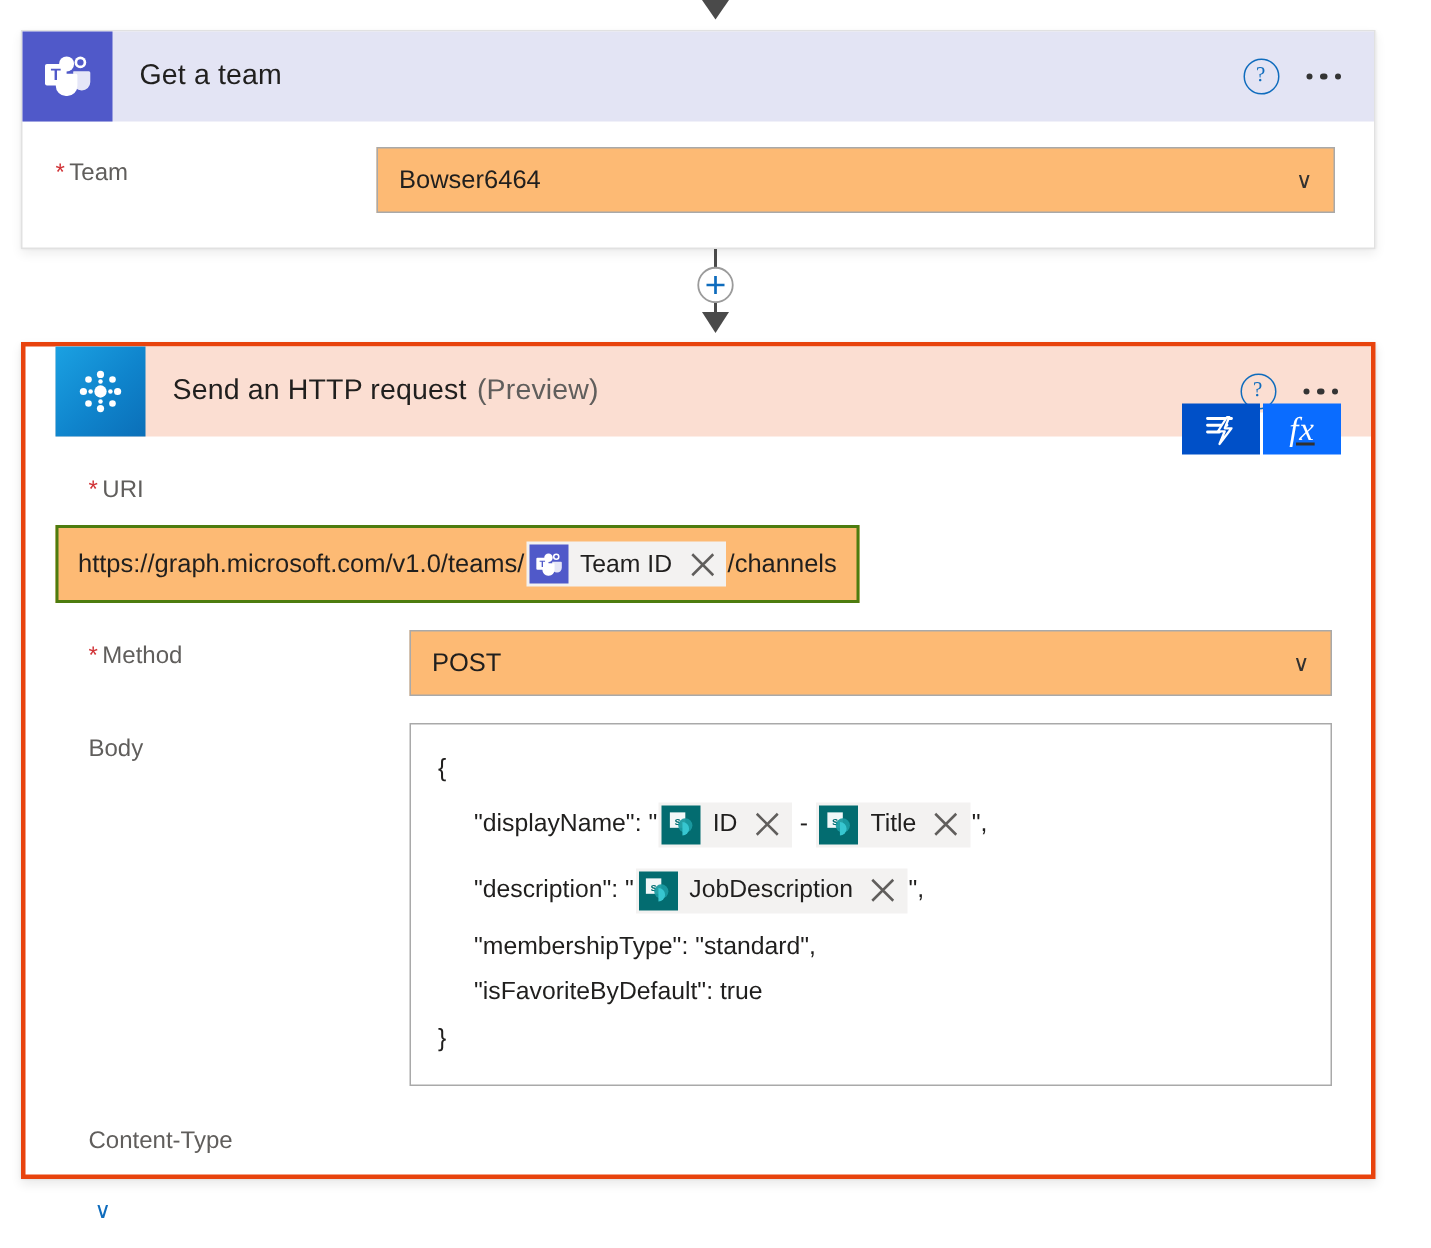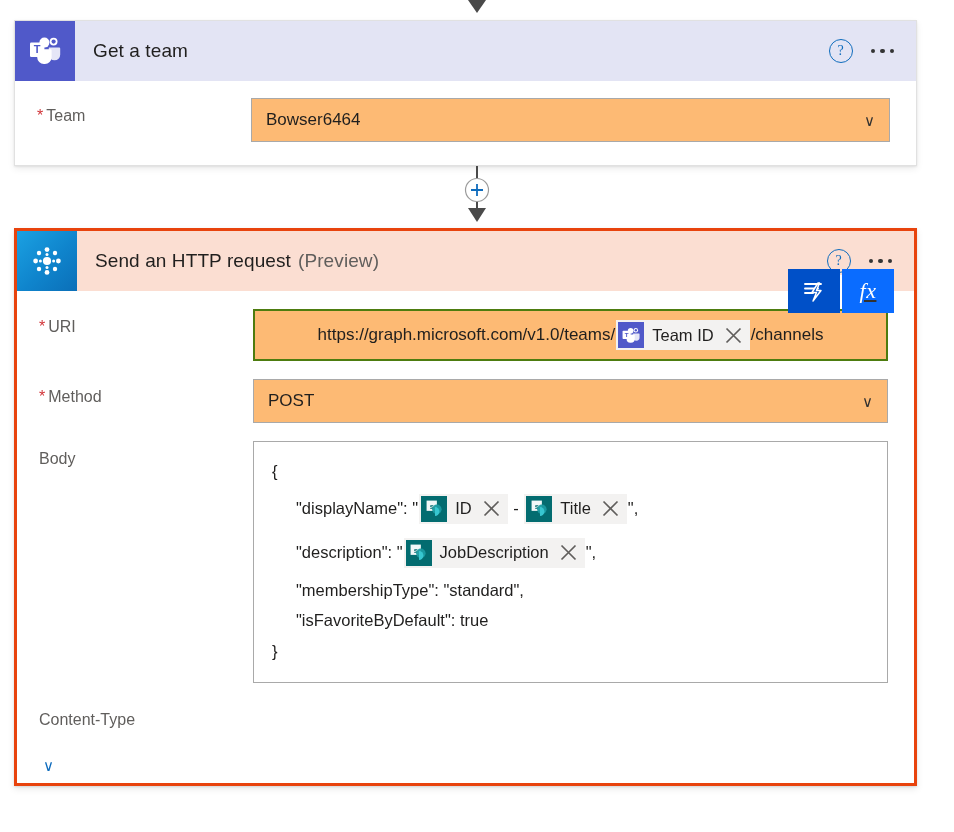--- a/index.html
+++ b/index.html
@@ -118,21 +118,21 @@
     width: 4.5px; height: 4.5px; border-radius: 50%;
     background: #343434; display: block;
   }
 
   
   .token-toolbar {
     position: absolute;
     display: flex;
     top: 38px;
     right: 20px;
-    height: 44px;
+    height: 34px;
     z-index: 6;
     text-decoration: underline;
   }
   .tt-btn {
     width: 52px;
     display: flex;
     align-items: center;
     justify-content: center;
   }
   .tt-dyn { background: #0050c8; }
@@ -314,21 +314,21 @@
   <div class="connector" style="top:166px;">
     <svg width="46" height="64" viewBox="0 0 46 64">
       <path d="M23 0 L23 12" stroke="#4a4a4a" stroke-width="2" fill="none"></path>
       <circle cx="23" cy="24" r="11.5" fill="#ffffff" stroke="#9b9b9b" stroke-width="1.2"></circle>
       <path d="M23 18 L23 30 M17 24 L29 24" stroke="#0f6cbd" stroke-width="1.8"></path>
       <path d="M23 36 L23 46" stroke="#4a4a4a" stroke-width="2" fill="none"></path>
       <path d="M14 42 L23 56 L32 42 Z" fill="#4a4a4a"></path>
     </svg>
   </div>
 
-  <div class="card selected" style="left:14px; top:228px; width:903px; height:558px;">
+  <div class="card selected" style="left:14px; top:228px; width:903px; height:558px;padding-left:20px;">
 
     <div class="card-header http-hdr">
       <div class="hdr-icon icon-o365-bg">
         <svg width="36" height="36" viewBox="0 0 36 36">
           <circle cx="18" cy="18" r="4.1" fill="#ffffff"></circle>
           <circle cx="18" cy="6.6" r="2.4" fill="#ffffff"></circle>
           <circle cx="18" cy="29.4" r="2.4" fill="#ffffff"></circle>
           <circle cx="6.6" cy="18" r="2.4" fill="#ffffff"></circle>
           <circle cx="29.4" cy="18" r="2.4" fill="#ffffff"></circle>
           <circle cx="10" cy="10" r="2.2" fill="#ffffff"></circle>
@@ -363,21 +363,21 @@
         </div>
         <div class="tt-sep"></div>
         <div class="tt-btn tt-fx">
           <span class="fx-text">fx</span>
         </div>
       </div>
     </div>
 
     <div class="card-body">
 
-      <div class="param-row" style="padding-top:18px;">
+      <div class="param-row" style="padding-top:18px;flex-direction:column;">
         <div class="param-label">
           <span class="req">*</span><span>URI</span>
         </div>
         <div class="param-field">
           <div class="txtbox focused">
             <span>https://graph.microsoft.com/v1.0/teams/</span>
             <span class="token">
               <span class="token-ico ico-tm">
                 <svg width="18" height="17" viewBox="0 0 32 30">
                   <circle cx="24.6" cy="5.6" r="3.9" fill="#ffffff"></circle>

